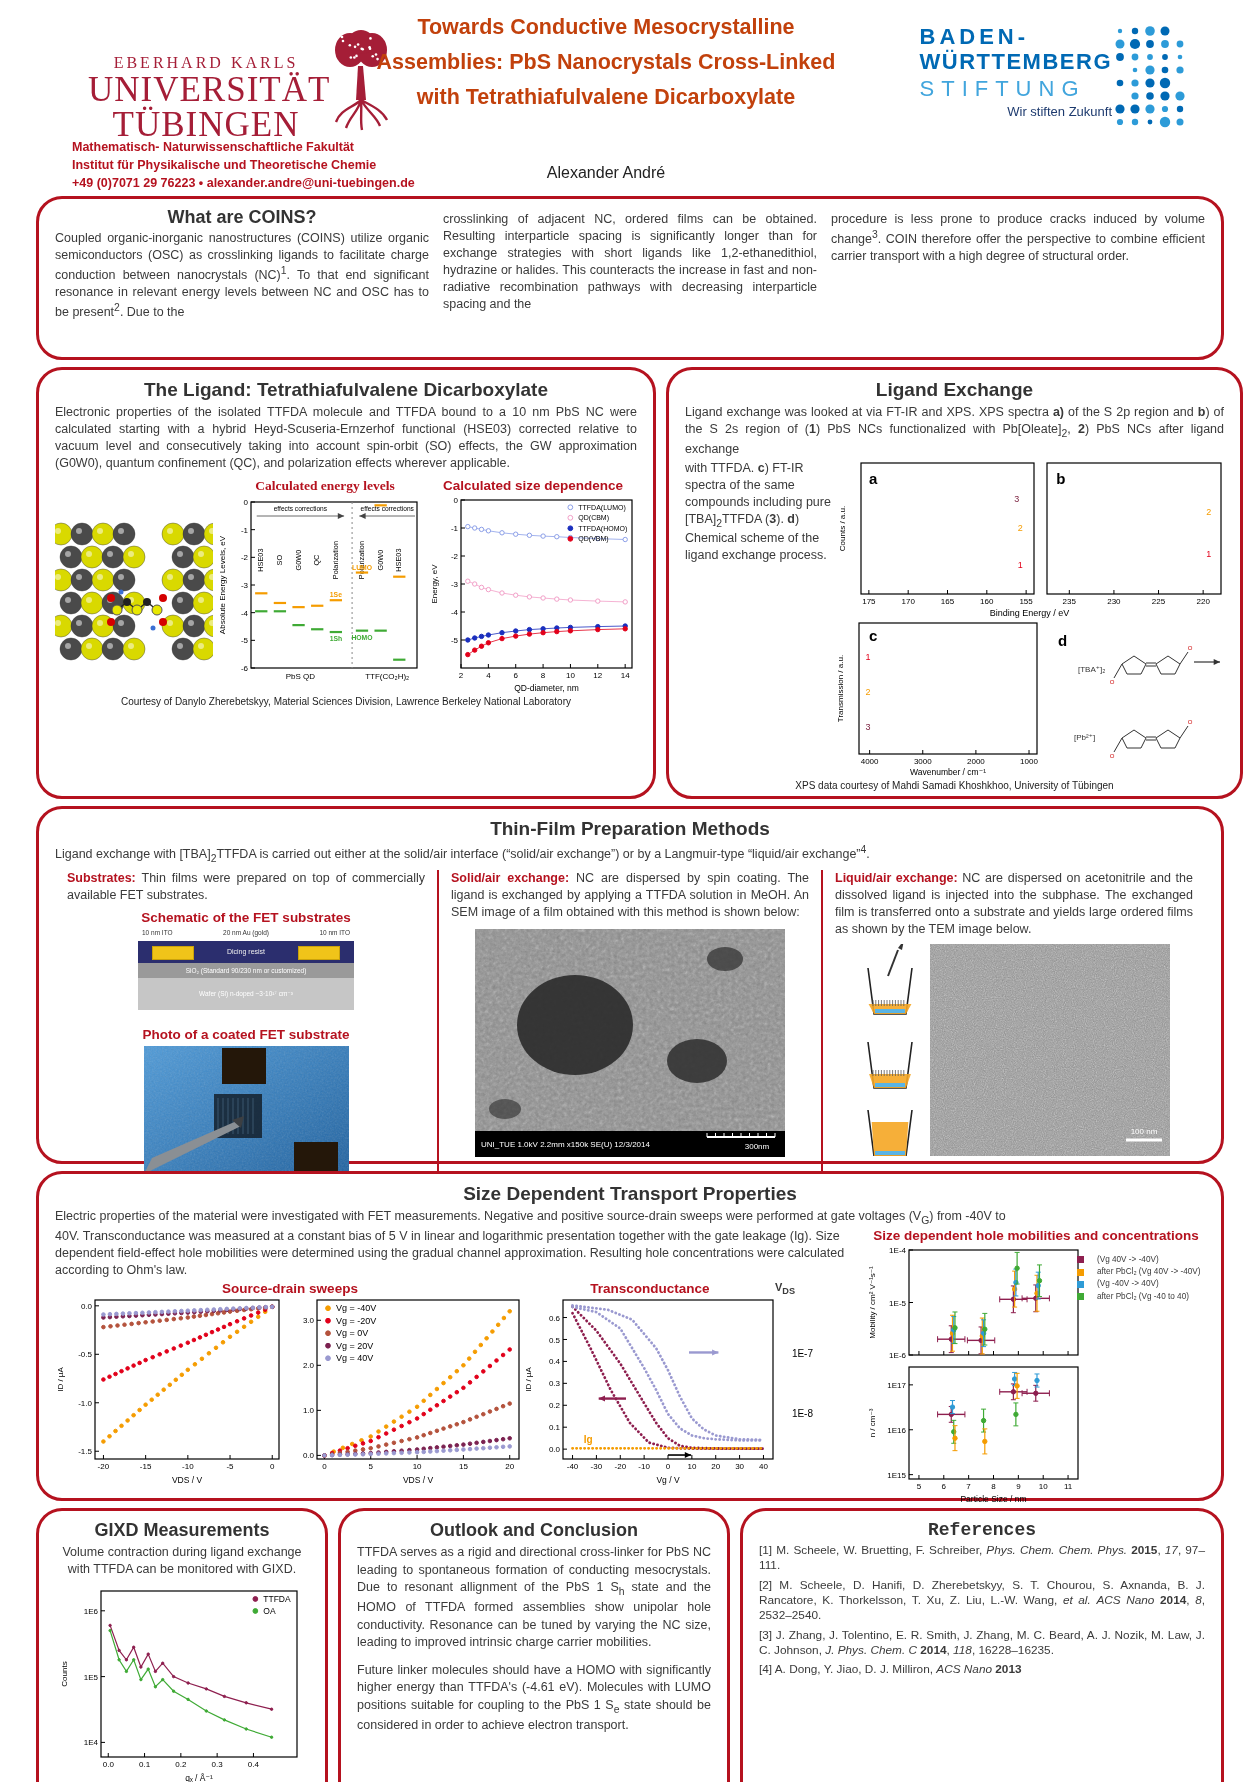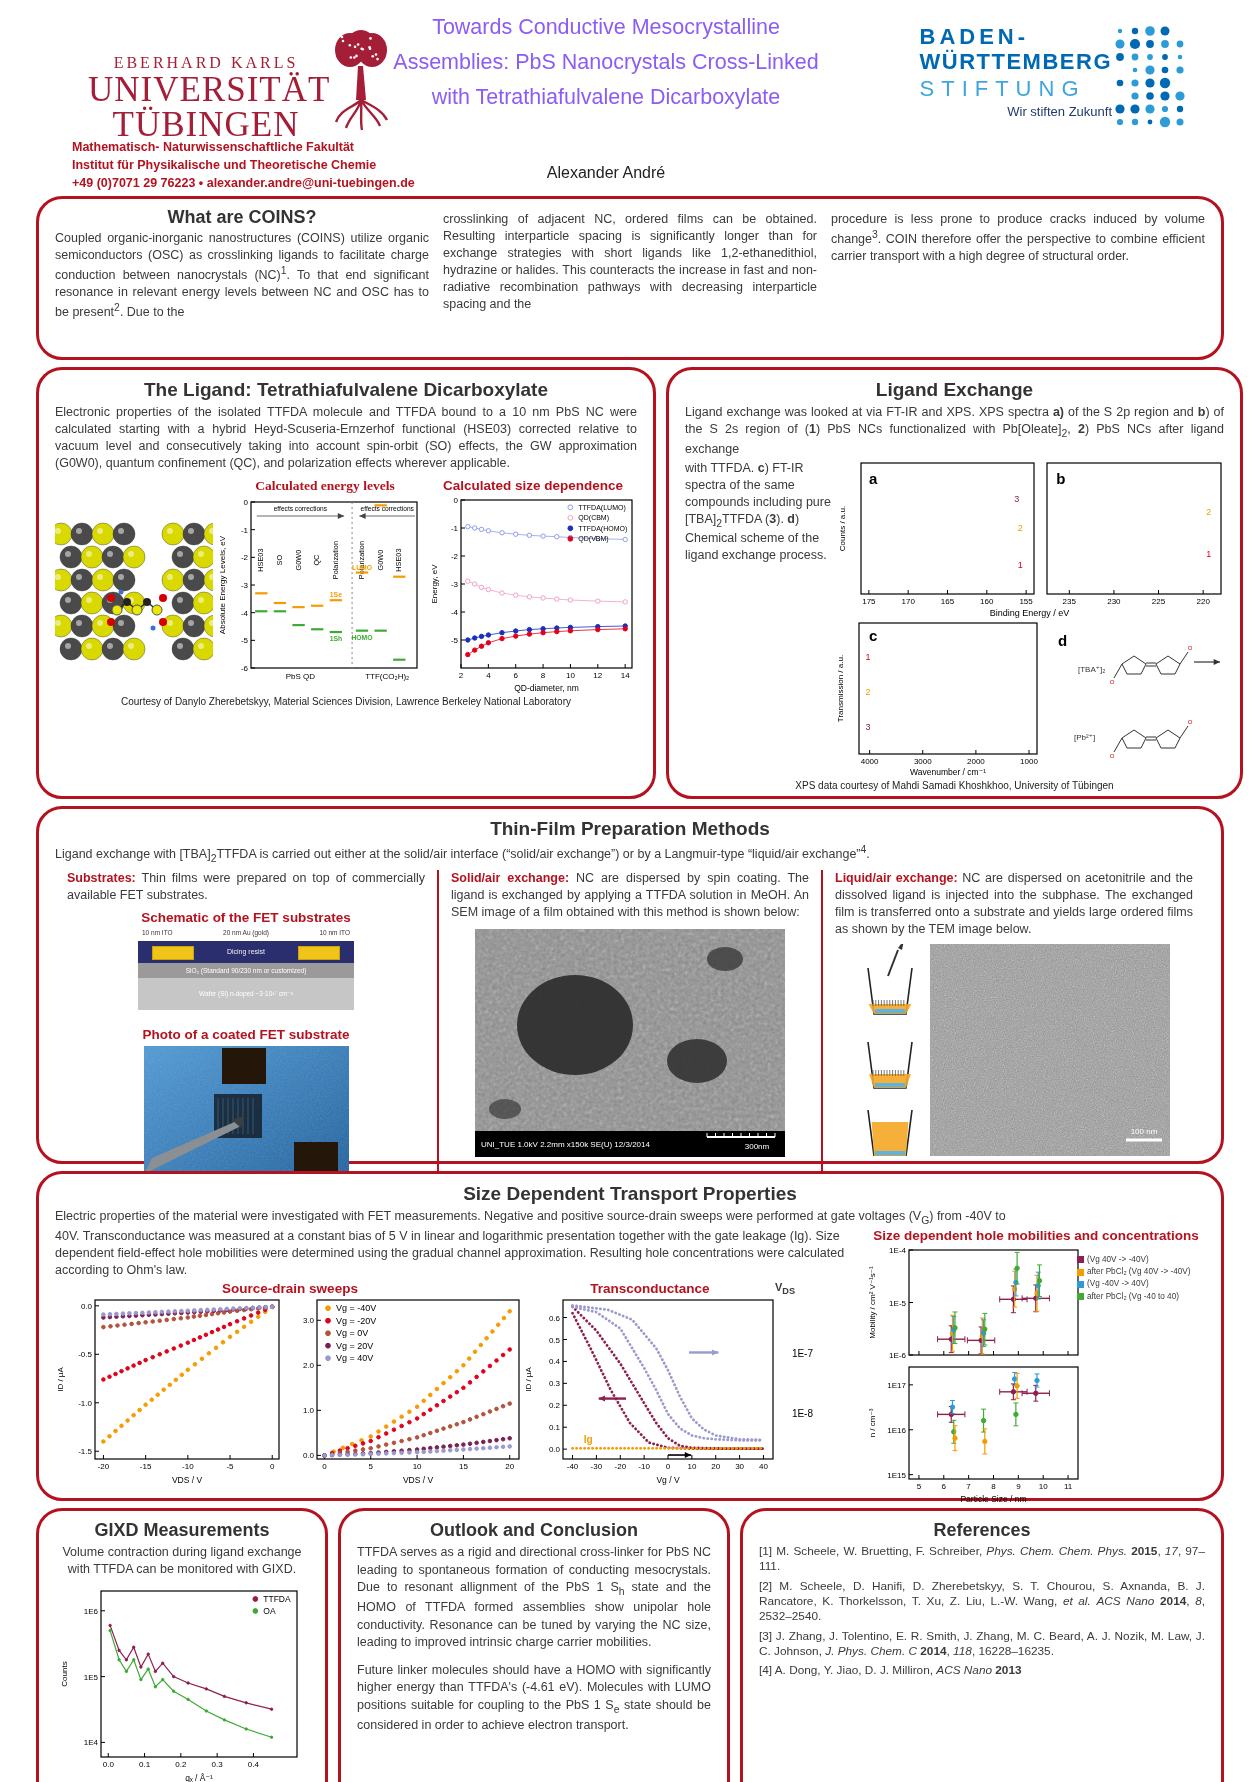--- a/index.html
+++ b/index.html
@@ -5,21 +5,21 @@
   html,body{margin:0;padding:0;background:#fff;}
   body{width:1260px;height:1782px;overflow:hidden;font-family:"Liberation Sans","DejaVu Sans",sans-serif;color:#3a3a3a;}
   .poster{position:relative;width:1260px;height:1782px;padding:0 36px;box-sizing:border-box;}
   
   .hdr{position:relative;height:196px;}
   .uni{position:absolute;left:52px;top:26px;color:#a51e37;font-family:"Liberation Serif","DejaVu Serif",serif;text-align:center;width:236px;margin-top:28px;}
   .uni-small{font-size:16px;letter-spacing:3px;}
   .uni-big{font-size:35px;letter-spacing:1px;line-height:1.0;}
   .tree{position:absolute;left:296px;top:28px;}
   .dept{position:absolute;left:36px;top:138px;color:#b5121f;font-weight:bold;font-size:12.5px;line-height:1.45;}
-  .ttl{position:absolute;left:340px;top:10px;width:460px;text-align:center;font-size:21.5px;font-weight:normal;color:#8b5cf6;line-height:1.62;}
+  .ttl{position:absolute;left:340px;top:10px;width:460px;text-align:center;font-size:21.5px;font-weight:bold;color:#c2410c;line-height:1.62;}
   .auth{position:absolute;left:340px;top:164px;width:460px;text-align:center;font-size:16px;color:#222;}
   .bw{position:absolute;right:34px;top:24px;display:flex;align-items:flex-start;}
   .bw-txt{text-align:left;}
   .bw1{font-size:22px;font-weight:bold;color:#0069b4;letter-spacing:4px;line-height:1.15;}
   .bw2{font-size:22px;font-weight:bold;color:#0069b4;letter-spacing:1.5px;line-height:1.15;}
   .bw3{font-size:22px;color:#41a5dd;letter-spacing:7px;line-height:1.25;}
   .bw4{font-size:13px;color:#1d3a6e;text-align:right;margin-top:2px;}
   
   .box{border:3px solid #b5121f;border-radius:26px;background:#fff;padding:8px 16px;box-sizing:border-box;margin-bottom:7px;position:relative;}
   .box h2{margin:1px 0 3px;text-align:center;font-size:19px;color:#333;}
@@ -56,21 +56,21 @@
   .tp-flex{display:flex;}
   .tp-left{width:812px;}
   .tp-right{flex:1;position:relative;}
   .tp-heads{display:flex;margin-top:2px;}
   .tp-charts{display:flex;}
   .vds-wrap{position:relative;width:292px;}
   .vds-side{position:absolute;right:0;top:0;width:36px;font-size:10px;color:#000;}
   .vds-side .v2{position:absolute;top:52px;right:2px;}
   .vds-side .v3{position:absolute;top:112px;right:2px;}
   .mob-legend{position:absolute;right:0px;top:26px;width:128px;list-style:none;margin:0;padding:0;font-size:8.2px;line-height:1.5;}
-  .mob-legend li{display:flex;align-items:center;gap:3px;}
+  .mob-legend li{display:flex;align-items:center;gap:13px;}
   .sw{display:inline-block;width:7px;height:7px;flex:0 0 7px;}
   
   .bot{display:flex;gap:10px;}
   .b-gixd{width:292px;}
   .b-out{width:392px;}
   .b-ref{flex:1;}
   .b-ref p{margin:0 0 4px;font-size:11.8px;line-height:1.3;text-align:justify;}
   .out-p{font-size:12.5px;line-height:1.4;text-align:justify;margin:0 0 10px;}
 </style>
 </head>
@@ -1322,20 +1322,20 @@
             <circle cx="196.35" cy="24.995" r="2.4" fill="#3faa35" stroke="#3faa35"></circle>
             <text x="204.3" y="27.8" font-size="8.5" fill="#000">OA</text>
           </svg></div>
     </section>
     <section class="box b-out" style="height:300px;">
       <h2 style="font-size:18px;">Outlook and Conclusion</h2>
       <p class="out-p">TTFDA serves as a rigid and directional cross-linker for PbS NC leading to spontaneous formation of conducting mesocrystals. Due to resonant allignment of the PbS 1 S<sub>h</sub> state and the HOMO of TTFDA formed assemblies show unipolar hole conductivity. Resonance can be tuned by varying the NC size, leading to improved intrinsic charge carrier mobilities.</p>
       <p class="out-p">Future linker molecules should have a HOMO with significantly higher energy than TTFDA's (-4.61 eV). Molecules with LUMO positions suitable for coupling to the PbS 1 S<sub>e</sub> state should be considered in order to achieve electron transport.</p>
     </section>
     <section class="box b-ref" style="height:300px;">
-      <h2 style="font-size:18px;">References</h2>
+      <h2 style="font-size:18px;font-family:Liberation Mono, monospace;">References</h2>
       <p>[1] M. Scheele, W. Bruetting, F. Schreiber, <i>Phys. Chem. Chem. Phys.</i> <b>2015</b>, <i>17</i>, 97–111.</p>
       <p>[2] M. Scheele, D. Hanifi, D. Zherebetskyy, S. T. Chourou, S. Axnanda, B. J. Rancatore, K. Thorkelsson, T. Xu, Z. Liu, L.-W. Wang, <i>et al.</i> <i>ACS Nano</i> <b>2014</b>, <i>8</i>, 2532–2540.</p>
       <p>[3] J. Zhang, J. Tolentino, E. R. Smith, J. Zhang, M. C. Beard, A. J. Nozik, M. Law, J. C. Johnson, <i>J. Phys. Chem. C</i> <b>2014</b>, <i>118</i>, 16228–16235.</p>
       <p>[4] A. Dong, Y. Jiao, D. J. Milliron, <i>ACS Nano</i> <b>2013</b></p>
     </section>
   </div>
 </div>
 
 </body></html>

